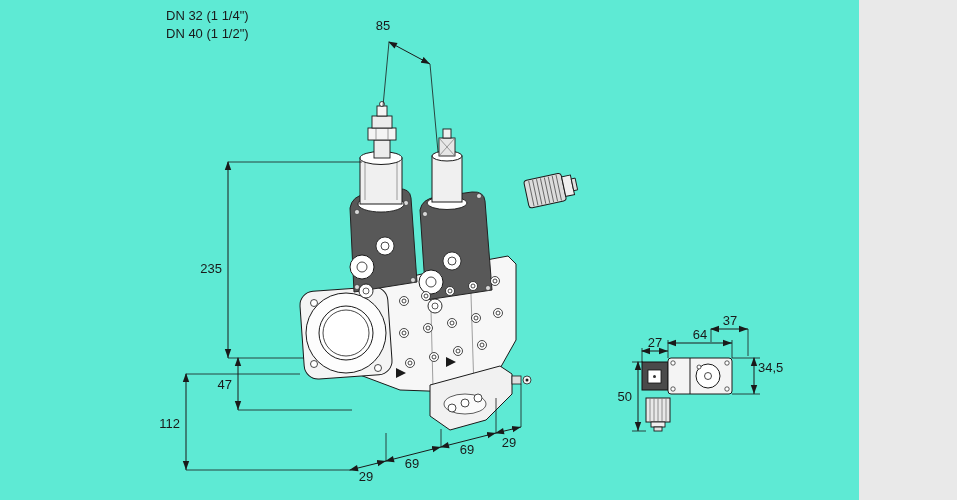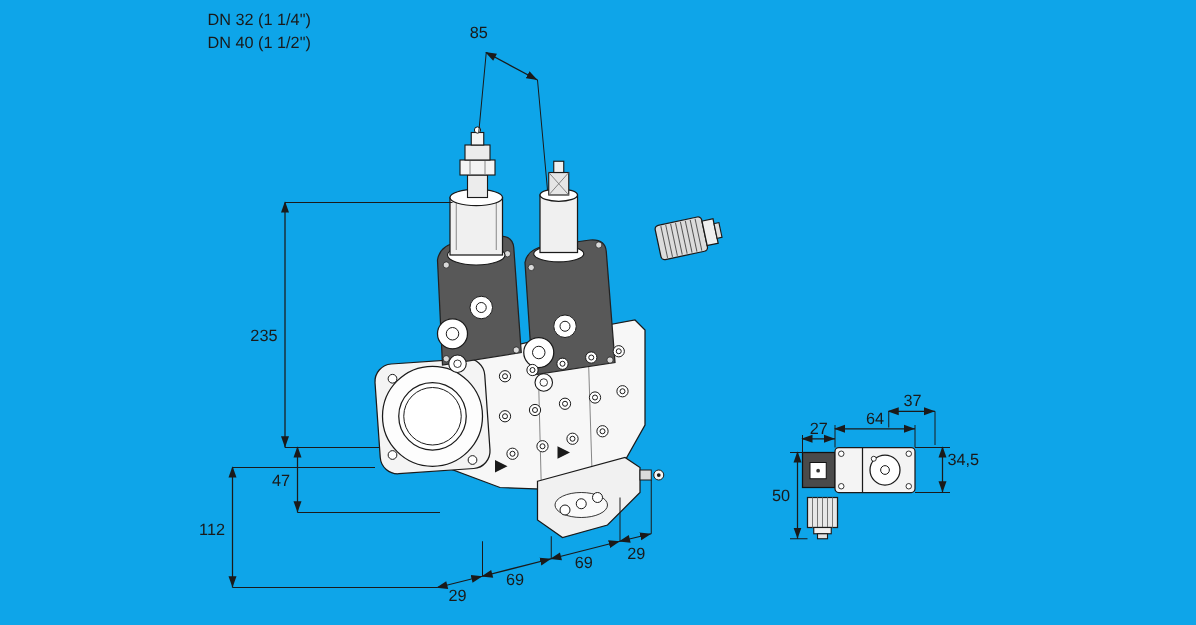--- a/index.html
+++ b/index.html
@@ -1,17 +1,17 @@
 <!DOCTYPE html>
 <html><head>
 <meta charset="utf-8">
 <style>
   html,body{margin:0;padding:0;}
   body{width:957px;height:500px;background:#e9e9e9;font-family:"Liberation Sans",sans-serif;}
-  #page{position:relative;width:957px;height:500px;background:#0ea5e9;overflow:hidden;}
+  #page{position:relative;width:859px;height:500px;background:#5eead4;overflow:hidden;}
   svg{display:block;}
   .dim{stroke:#1a1a1a;stroke-width:1;fill:none;}
   .ext{stroke:#1a1a1a;stroke-width:0.8;fill:none;}
   .edge{stroke:#1a1a1a;stroke-width:1;}
   .thin{stroke:#777;stroke-width:0.7;fill:none;}
   .lbl{font:13px "Liberation Sans",sans-serif;fill:#1a1a1a;}
   text{user-select:none;}
 </style>
 </head>
 <body>

